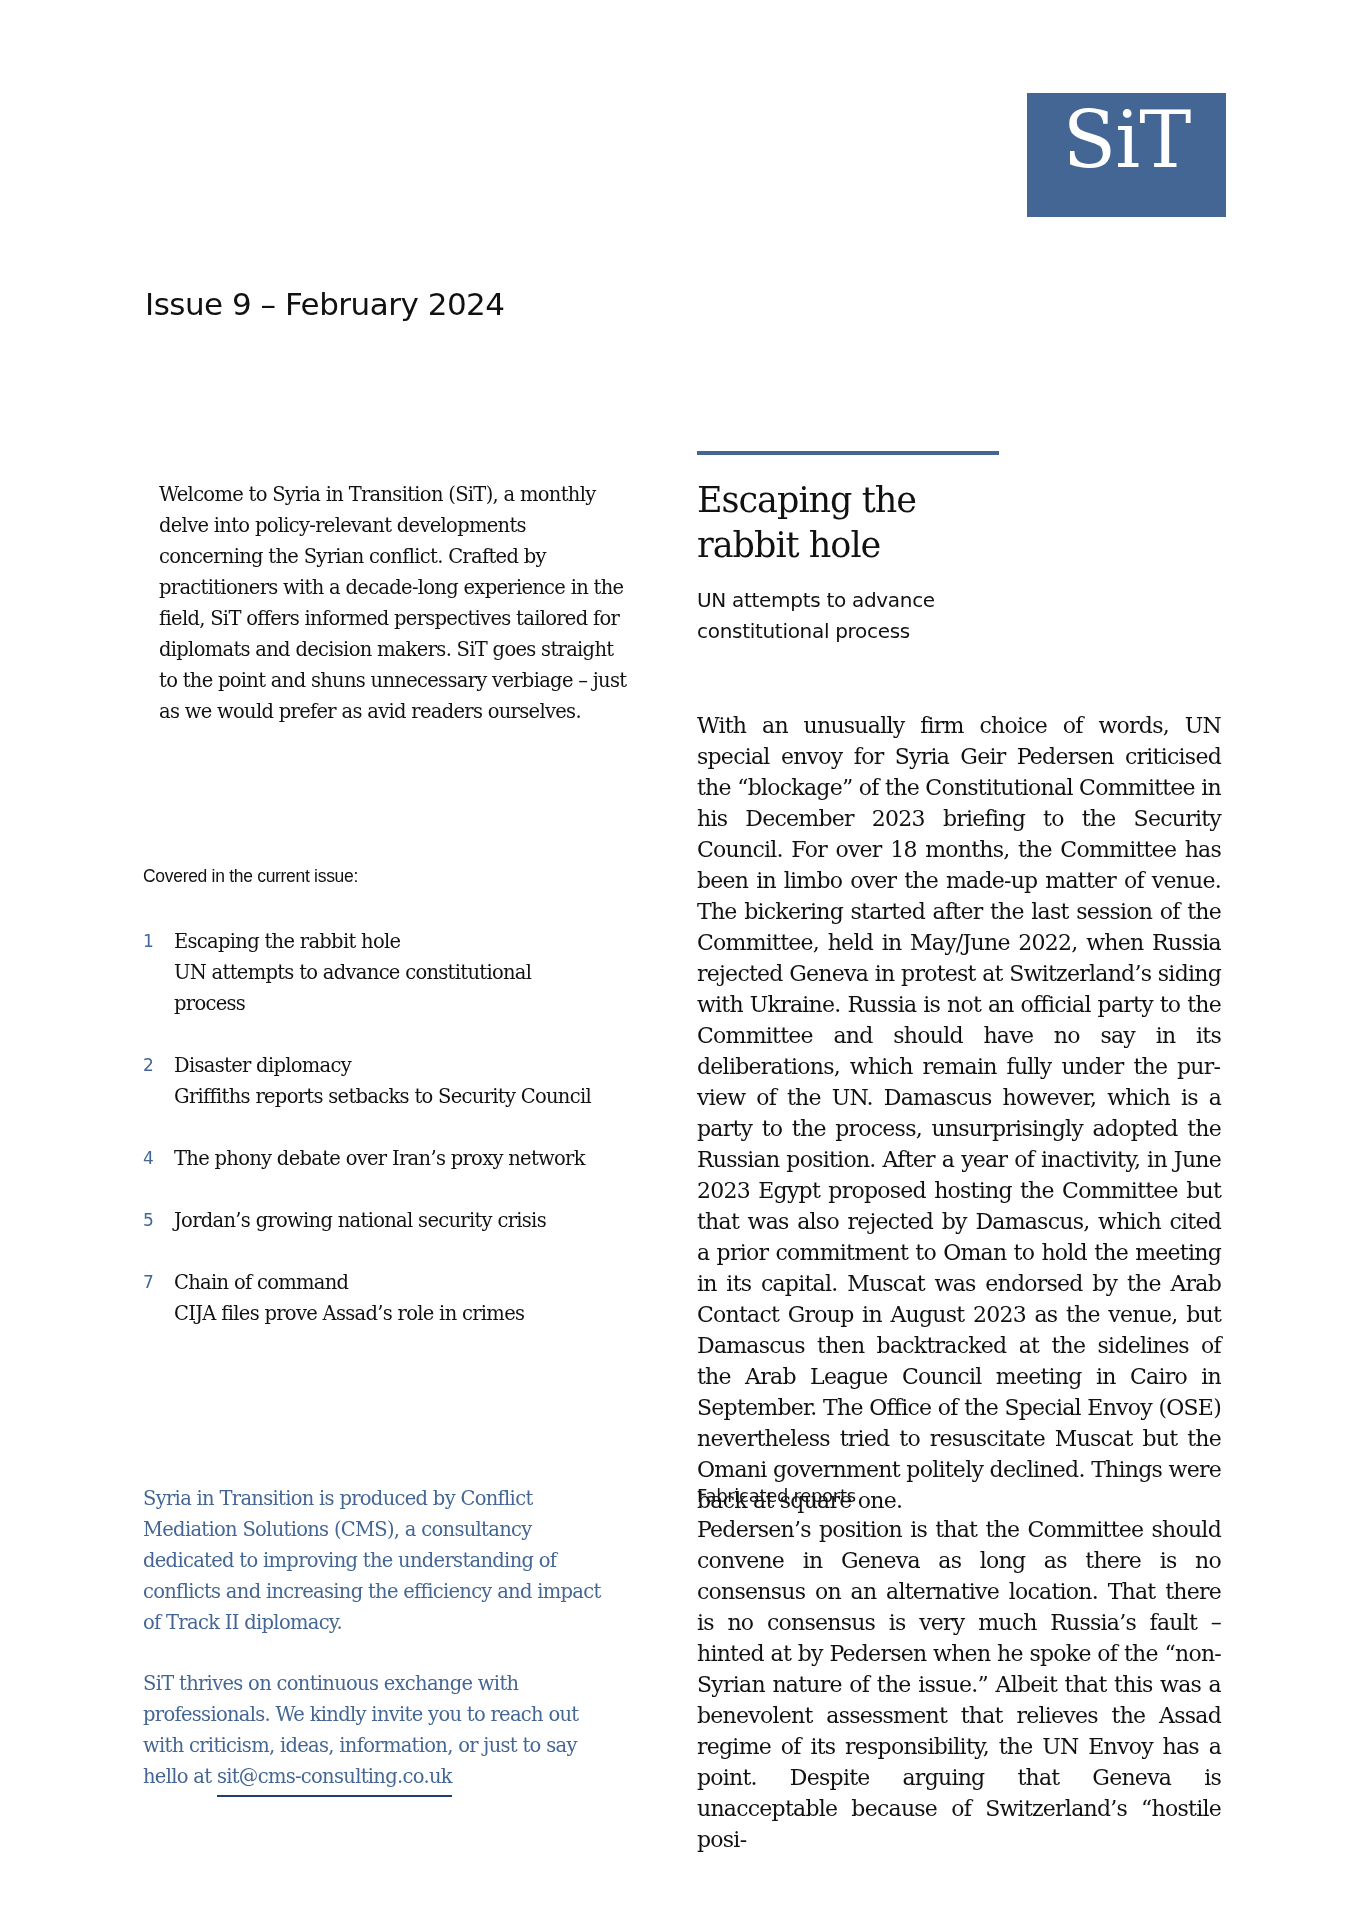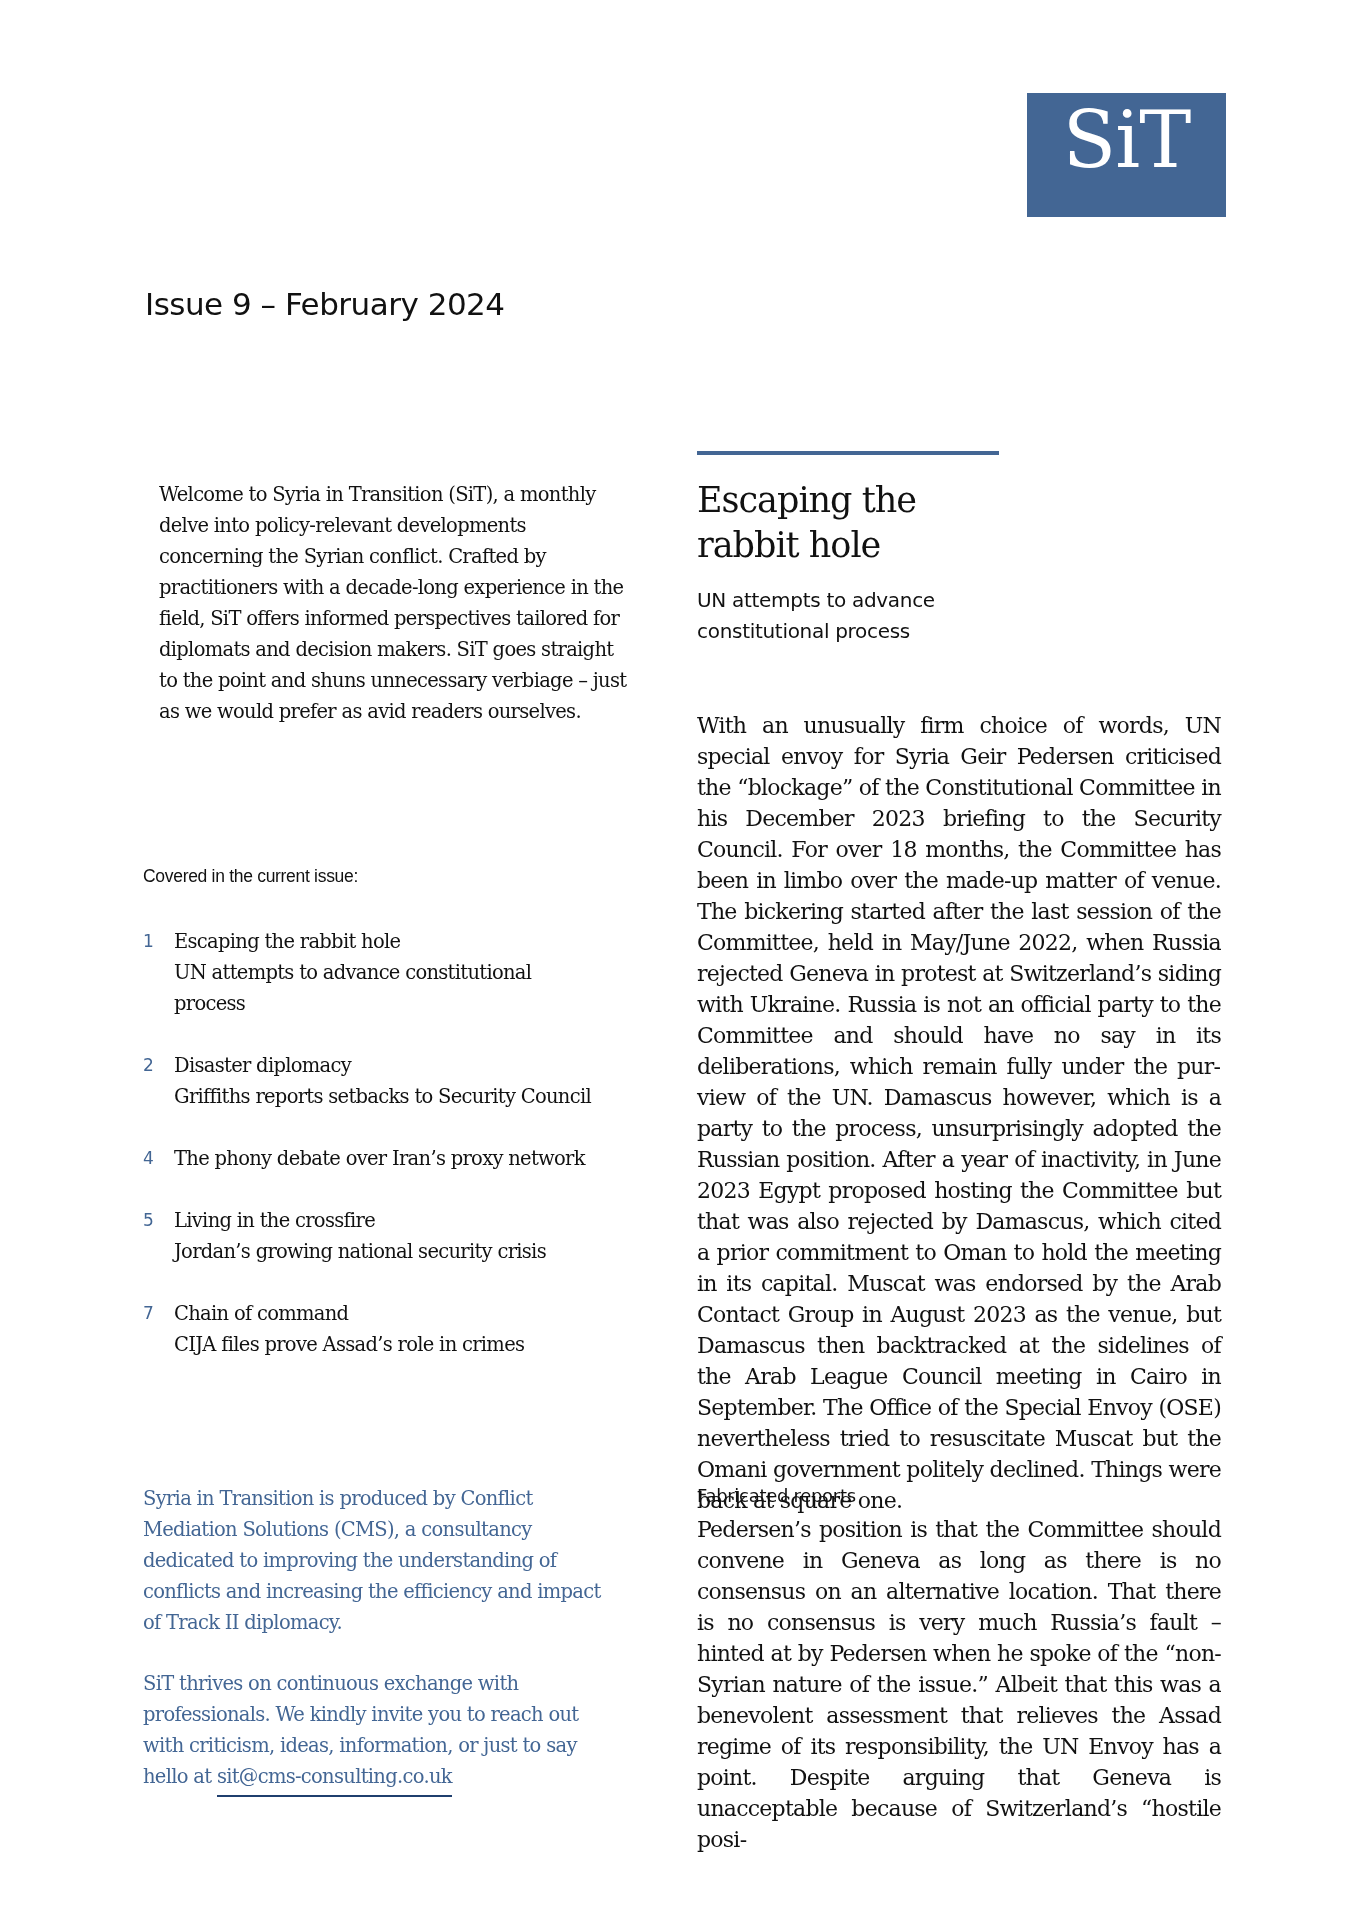--- a/index.html
+++ b/index.html
@@ -68,21 +68,20 @@
     <span class="num">2</span>
     <span class="t">Disaster diplomacy</span>
     <span class="s">Griffiths reports setbacks to Security Council</span>
   </li>
   <li>
     <span class="num">4</span>
     <span class="s">The phony debate over Iran’s proxy network</span>
   </li>
   <li>
     <span class="num">5</span>
-    <span class="t">Living in the crossfire</span>
     <span class="s">Jordan’s growing national security crisis</span>
   </li>
   <li>
     <span class="num">7</span>
     <span class="t">Chain of command</span>
     <span class="s">CIJA files prove Assad’s role in crimes</span>
   </li>
 </ul>
 
 <p class="left about">Syria in Transition is produced by Conflict Mediation Solutions (CMS), a consultancy dedicated to improving the understanding of conflicts and increasing the efficiency and impact of Track II diplomacy.</p>

